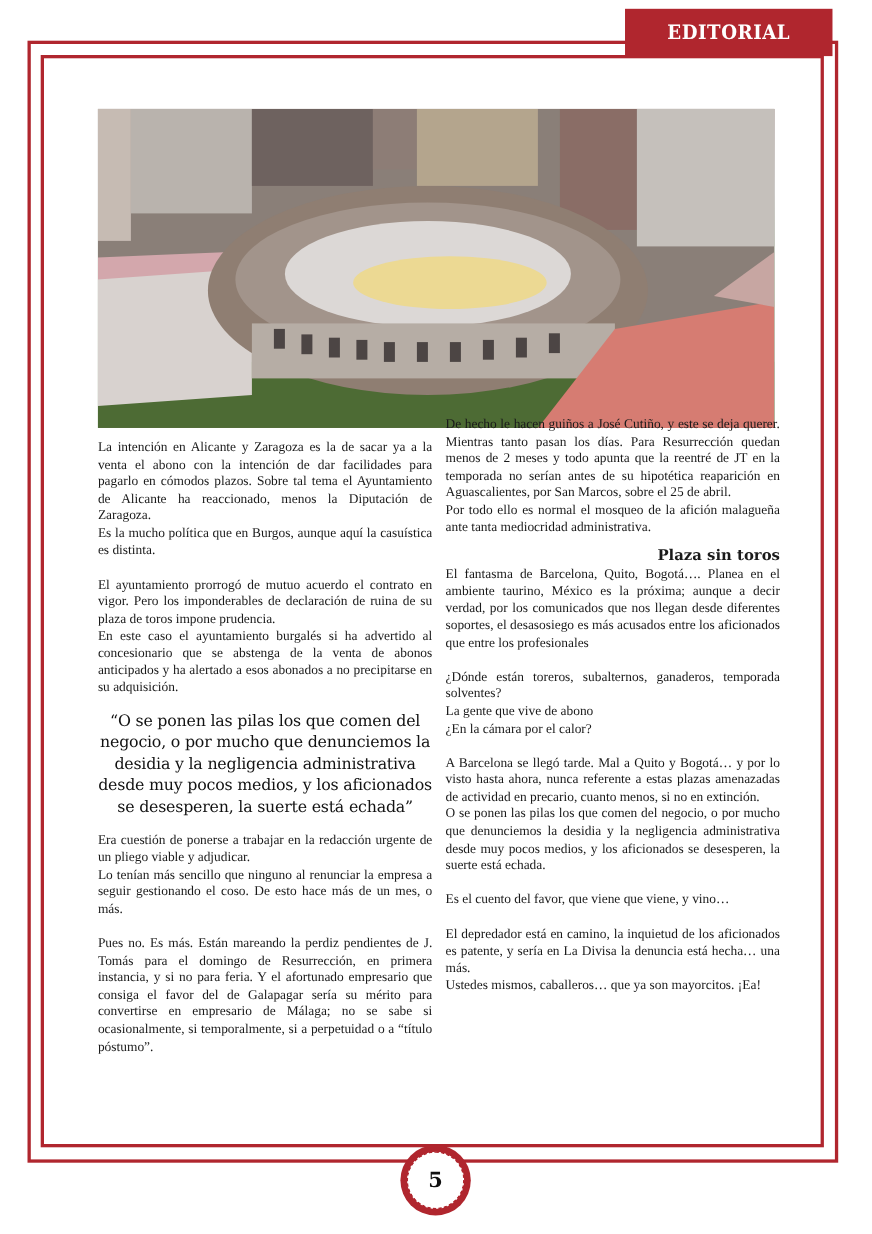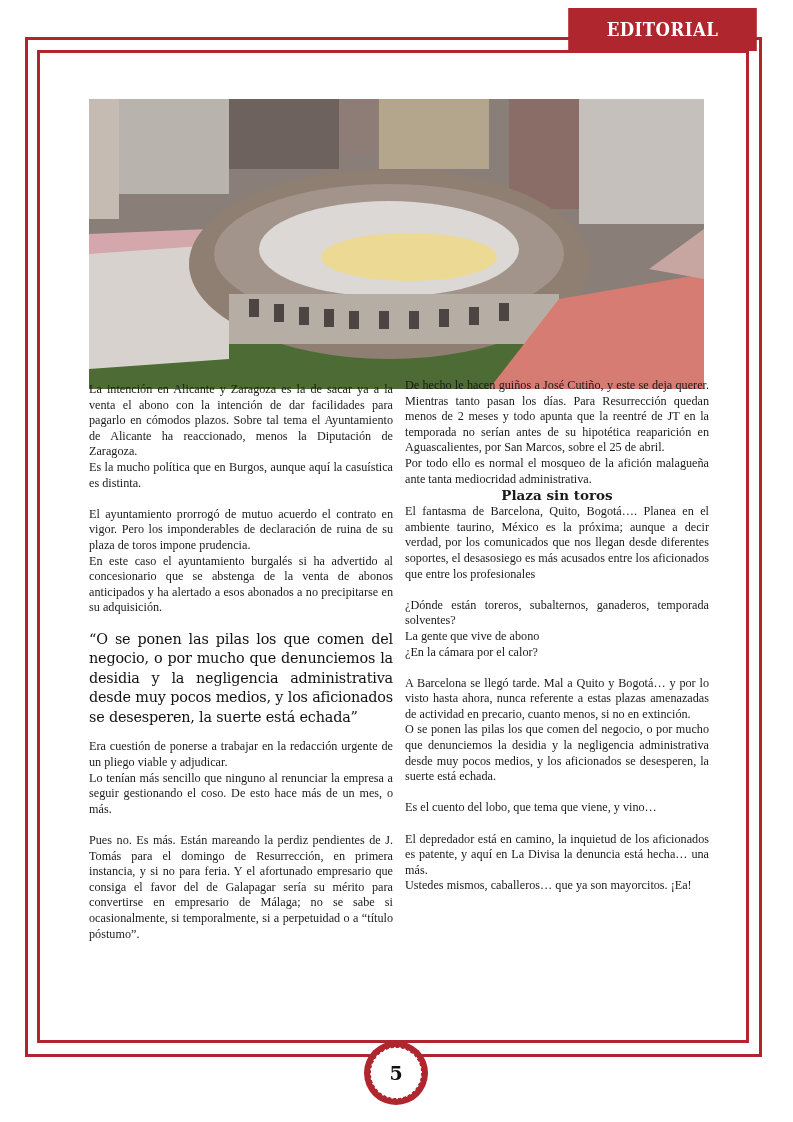--- a/index.html
+++ b/index.html
@@ -10,28 +10,28 @@
     .frame-inner { position:absolute; left:37px; top:50px; width:712px; height:993px;
                    border:3px solid #b0262e; box-sizing:border-box; }
     .section-tab { position:absolute; left:560px; top:8px; width:205px; height:43px;
                    background:#b0262e; color:#ffffff; display:flex; align-items:center;
                    justify-content:center; font-family:"DejaVu Serif", serif; font-weight:bold;
                    font-size:18px; letter-spacing:0.5px; transform:scaleX(0.92); }
     .photo { position:absolute; left:89px; top:99px; width:615px; height:290px; overflow:hidden;
              background:linear-gradient(180deg,#7d6f66 0%,#8b8a86 25%,#6d7a5a 50%,#5d7043 75%,#4c6b33 100%); }
     .photo svg { width:100%; height:100%; display:block; }
     .col { position:absolute; width:304px; font-size:12.2px; line-height:15.6px; text-align:justify; }
-    .col-left { left:89px; top:382px; }
+    .col-left { left:89px; top:399px; }
     .col-right { left:405px; top:378px; }
     .col p { margin:0; }
     .gap { height:15.6px; }
-    .pullquote { margin:14px 0 12px 0; font-family:"DejaVu Serif", serif;
+    .pullquote { margin:14px 0 12px 0; text-align:center; font-family:"DejaVu Serif", serif;
                  font-size:14.4px; line-height:19.5px; color:#111; letter-spacing:-0.2px; }
     .subhead { font-family:"DejaVu Serif", serif; font-weight:bold; font-size:13.5px;
-               line-height:17px; text-align:center; }
+               line-height:17px; margin-top:10px; text-align:right; }
     .page-badge { position:absolute; left:364px; top:1041px; width:64px; height:64px;
                   border-radius:50%; background:#b0262e; display:flex; align-items:center; justify-content:center; }
     .page-badge .ring { width:52px; height:52px; border-radius:50%; background:#ffffff;
                         border:1px dashed #b0262e; box-sizing:border-box; display:flex;
                         align-items:center; justify-content:center; font-family:"DejaVu Serif", serif;
                         font-weight:bold; font-size:19px; color:#111; }
   </style>
 </head>
 <body>
 
@@ -102,21 +102,21 @@
   <div class="subhead">Plaza sin toros</div>
   <p>El fantasma de Barcelona, Quito, Bogotá…. Planea en el ambiente taurino, México es la próxima;  aunque a decir verdad, por los comunicados que nos llegan desde diferentes soportes, el desasosiego es más acusados entre los aficionados que entre los profesionales</p>
   <div class="gap"></div>
   <p>¿Dónde están toreros, subalternos, ganaderos, temporada solventes?</p>
   <p>La gente que vive de abono</p>
   <p>¿En la cámara por el calor?</p>
   <div class="gap"></div>
   <p>A Barcelona se llegó tarde. Mal a Quito y Bogotá… y por lo visto hasta ahora, nunca referente a estas plazas amenazadas de actividad en precario, cuanto menos, si no en extinción.</p>
   <p>O se ponen las pilas los que comen del negocio, o por mucho que denunciemos la desidia y la negligencia administrativa desde muy pocos medios, y los aficionados se desesperen, la suerte está echada.</p>
   <div class="gap"></div>
-  <p>Es el cuento del lobo, que tema que viene, y vino…</p>
+  <p>Es el cuento del favor, que viene que viene, y vino…</p>
   <div class="gap"></div>
-  <p>El depredador está en camino, la inquietud de los aficionados es patente, y aquí en La Divisa la denuncia está hecha… una más.</p>
+  <p>El depredador está en camino, la inquietud de los aficionados es patente, y sería en La Divisa la denuncia está hecha… una más.</p>
   <p>Ustedes mismos, caballeros… que ya son mayorcitos. ¡Ea!</p>
 </div>
 
 <div class="page-badge">
   <div class="ring">5</div>
 </div>
 
 </body></html>

